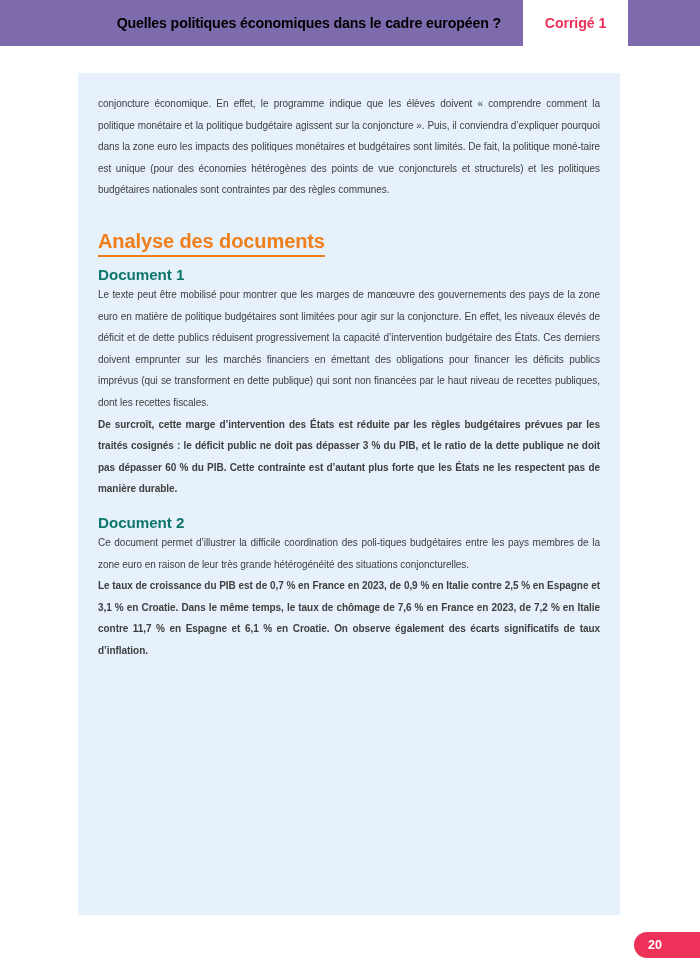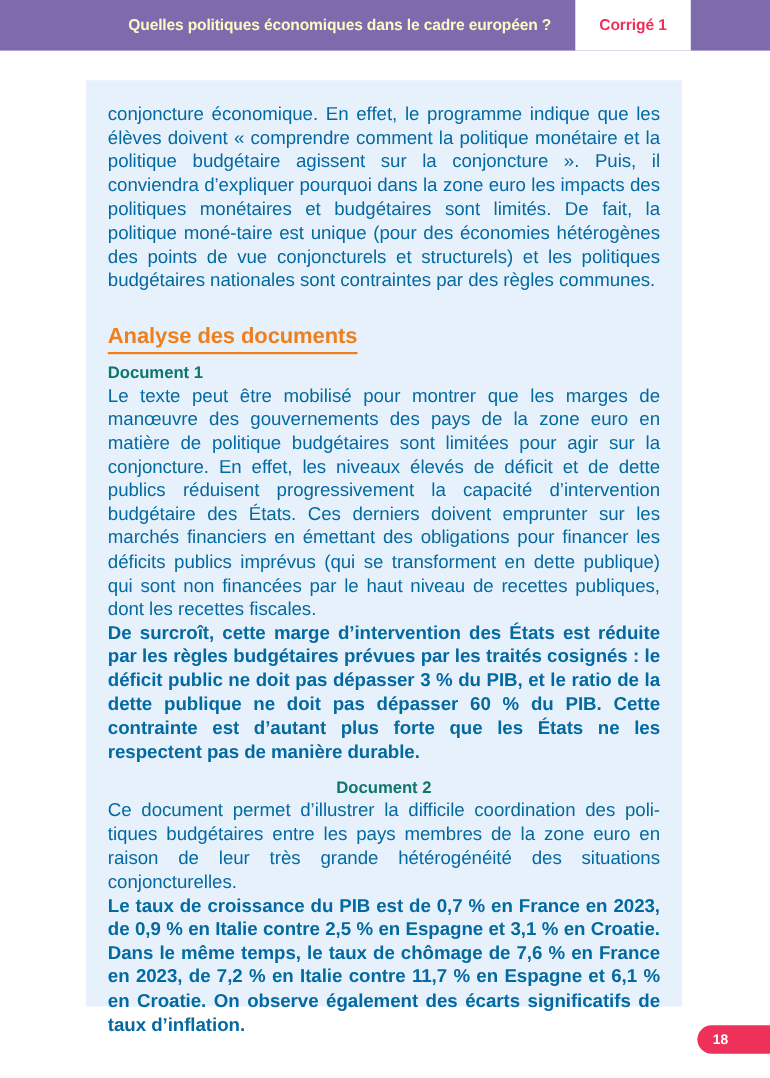--- a/index.html
+++ b/index.html
@@ -28,21 +28,21 @@
     position: absolute;
     top: 0;
     left: 0;
     width: 513px;
     height: 46px;
     display: flex;
     align-items: center;
     justify-content: flex-end;
     padding-right: 12px;
     box-sizing: border-box;
-    color: #fef9c3;
+    color: #000000;
     font-size: 14.2px;
     font-weight: bold;
     letter-spacing: -0.15px;
     white-space: nowrap;
   }
   .header-tab {
     position: absolute;
     top: 0;
     left: 523px;
     width: 105px;
@@ -66,23 +66,23 @@
     top: 73px;
     left: 78px;
     width: 542px;
     height: 842px;
     background: #E6F1FB;
     box-sizing: border-box;
     padding: 20px 20px 0 20px;
   }
 
   .para {
-    font-size: 17px;
+    font-size: 10px;
     line-height: 21.6px;
-    color: #0369a1;
+    color: #404040;
     text-align: justify;
     text-justify: inter-word;
     margin: 0;
     letter-spacing: -0.05px;
     hyphens: none;
   }
   .para + .para {
     margin-top: 0;
     font-weight: bold;
   }
@@ -103,21 +103,20 @@
 
   .doc-heading {
     color: #0f766e;
     font-size: 15.2px;
     font-weight: bold;
     margin: 0 0 1px 0;
     letter-spacing: -0.05px;
   }
   .doc-heading.spaced {
     margin-top: 14px;
-    text-align: center;
   }
 
   
   .page-badge {
     position: absolute;
     left: 634px;
     top: 932px;
     width: 80px;
     height: 26px;
     background: #EE3158;
@@ -155,14 +154,14 @@
   <p class="para">Le texte peut être mobilisé pour montrer que les marges de manœuvre des gouvernements des pays de la zone euro en matière de politique budgétaires sont limitées pour agir sur la conjoncture. En effet, les niveaux élevés de déficit et de dette publics réduisent progressivement la capacité d’intervention budgétaire des États. Ces derniers doivent emprunter sur les marchés financiers en émettant des obligations pour financer les déficits publics imprévus (qui se transforment en dette publique) qui sont non financées par le haut niveau de recettes publiques, dont les recettes fiscales.</p>
   <p class="para">De surcroît, cette marge d’intervention des États est réduite par les règles budgétaires prévues par les traités cosignés : le déficit public ne doit pas dépasser 3 % du PIB, et le ratio de la dette publique ne doit pas dépasser 60 % du PIB. Cette contrainte est d’autant plus forte que les États ne les respectent pas de manière durable.</p>
 
   <div class="doc-heading spaced">Document 2</div>
   <p class="para">Ce document permet d’illustrer la difficile coordination des poli-tiques budgétaires entre les pays membres de la zone euro en raison de leur très grande hétérogénéité des situations conjoncturelles.</p>
   <p class="para">Le taux de croissance du PIB est de 0,7 % en France en 2023, de 0,9 % en Italie contre 2,5 % en Espagne et 3,1 % en Croatie. Dans le même temps, le taux de chômage de 7,6 % en France en 2023, de 7,2 % en Italie contre 11,7 % en Espagne et 6,1 % en Croatie. On observe également des écarts significatifs de taux d’inflation.</p>
 
 </div>
 
 <div class="page-badge">
-  <span class="page-badge-number">18</span>
+  <span class="page-badge-number">20</span>
 </div>
 
 </body></html>

